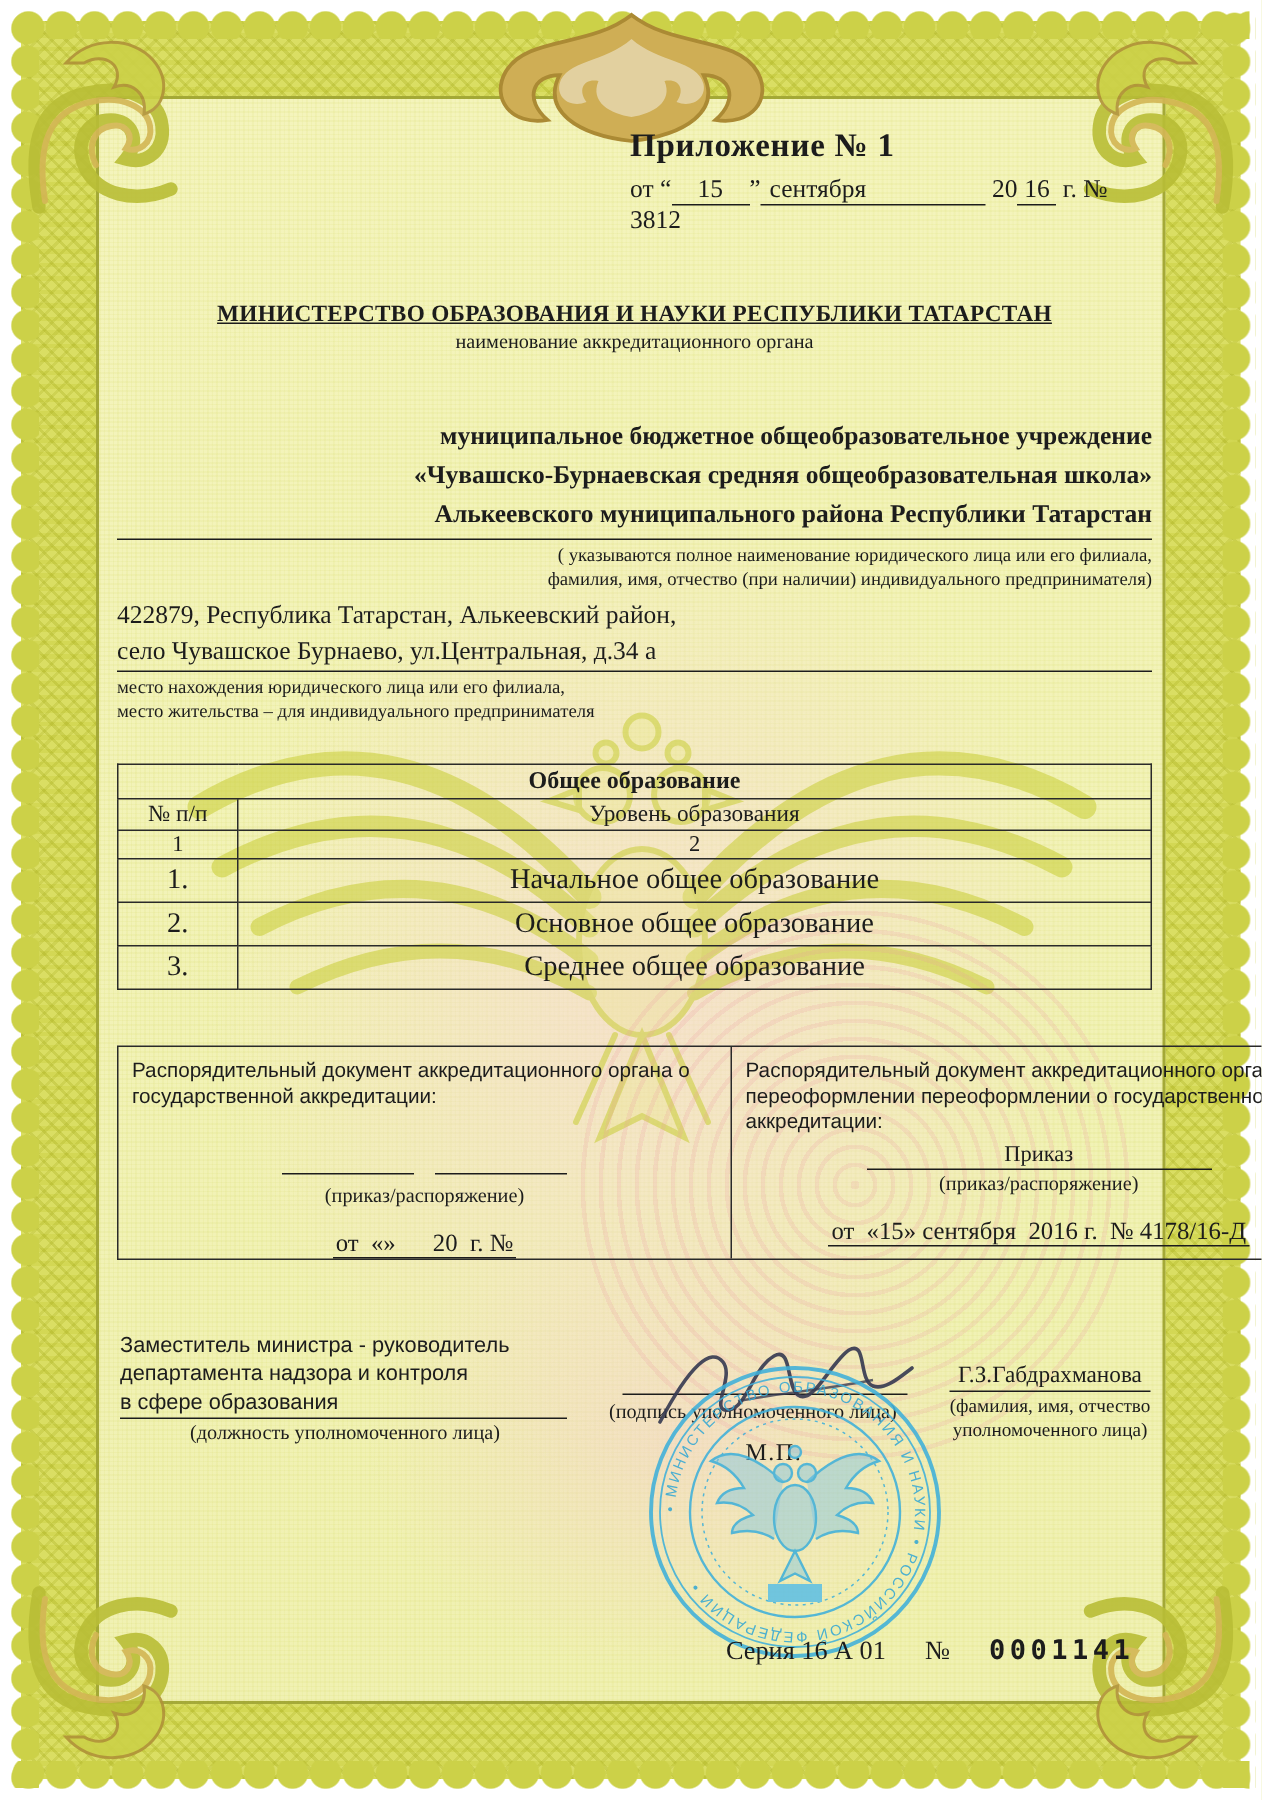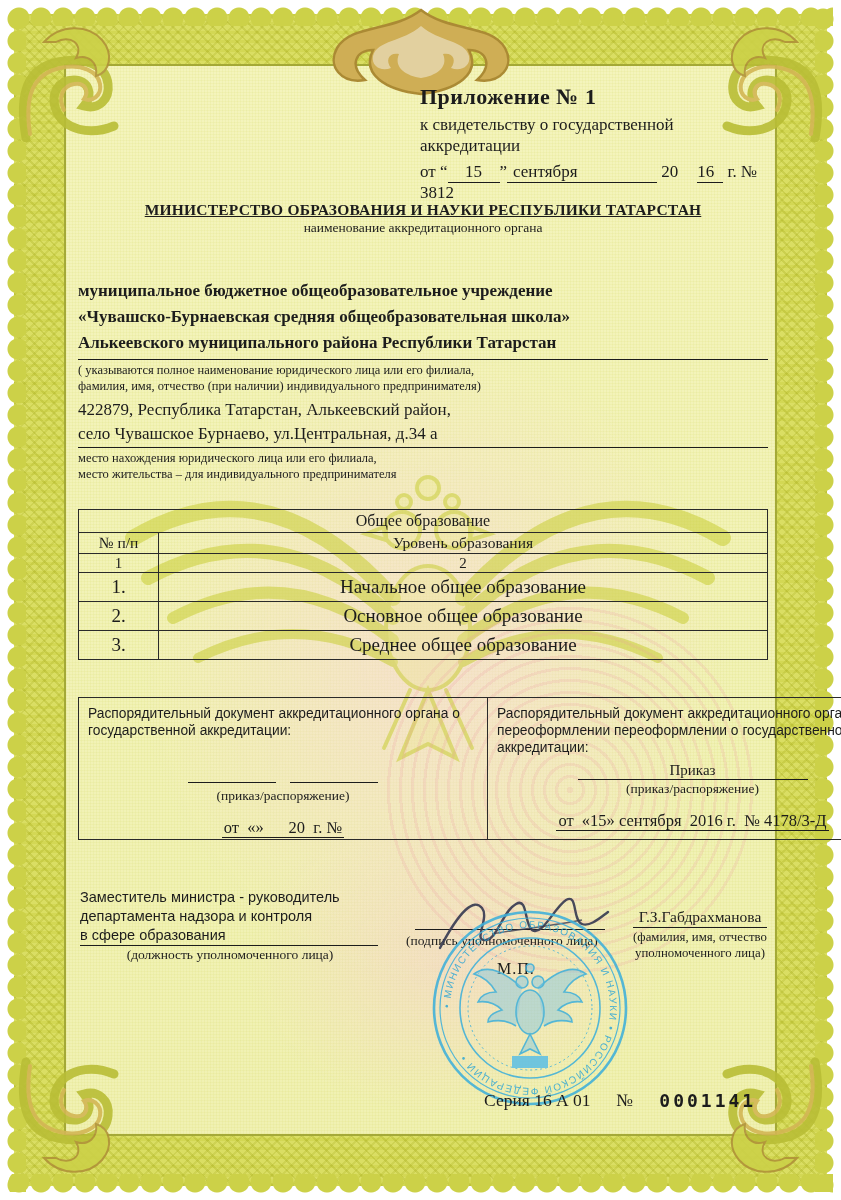--- a/index.html
+++ b/index.html
@@ -55,38 +55,38 @@
   .u { border-bottom:1.4px solid #1c1c1c; }
   .pre { white-space:pre; }
 
   .hdr { left:420px; top:84px; width:350px; }
   .hdr .title { font-size:22px; font-weight:bold; letter-spacing:.5px; }
   .hdr .sub { font-size:17px; line-height:21px; margin-top:4px; }
   .hdr .date { font-size:17px; margin-top:6px; }
   .hdr .date span { display:inline-block; }
   .seg-day   { width:52px;  text-align:center; }
   .seg-month { width:150px; text-align:left; padding-left:6px; }
-  .seg-year  { width:26px;  text-align:left;margin-left:19px; }
+  .seg-year  { width:26px;  text-align:center; }
 
   .authority { left:78px; top:201px; width:690px; text-align:center; }
   .authority .name { font-size:15.5px; font-weight:bold; text-decoration:underline; letter-spacing:.2px; }
   .authority .cap { font-size:13.5px; margin-top:1px; }
 
-  .org { left:78px; top:278px; width:690px; text-align:left; }
+  .org { left:78px; top:278px; width:690px; text-align:right; }
   .org .l { font-size:17px; font-weight:bold; line-height:26px; }
   .org .rule { border-bottom:1.4px solid #1c1c1c; height:2px; margin-top:2px; }
   .org .cap, .addr .cap { font-size:12.5px; line-height:16px; margin-top:2px; }
 
   .addr { left:78px; top:398px; width:690px; text-align:left; }
   .addr .l { font-size:17px; line-height:24px; }
   .addr .rule { border-bottom:1.4px solid #1c1c1c; height:1px; margin-top:1px; }
 
   table.edu { left:78px; top:509px; width:690px; border-collapse:collapse; position:absolute; }
   table.edu td { border:1.4px solid #2a2a2a; text-align:center; vertical-align:middle; padding:0 4px; }
-  .edu .t-title { font-size:16px; font-weight:normal; height:23px; }
+  .edu .t-title { font-size:16px; font-weight:bold; height:23px; }
   .edu .t-head  { font-size:15.5px; height:21px; }
   .edu .t-idx   { font-size:15px; height:19px; }
   .edu .t-row   { font-size:19px; height:29px; }
   .edu .c1 { width:80px;text-align:center; }
 
   .orders { left:78px; top:697px; width:820px; height:143px; border:1.6px solid #2a2a2a; display:flex; position:absolute; }
   .orders .cell { width:50%; padding:7px 9px 6px 9px; position:relative; }
   .orders .cell.left { border-right:1.6px solid #2a2a2a; }
   .orders .head { font-family:"Liberation Sans", sans-serif; font-size:13.8px; line-height:17px; }
   .orders .typebox { text-align:center; }
@@ -176,24 +176,20 @@
       <circle cx="364" cy="84" r="7"></circle>
       <path d="M340,272 L312,340 L340,326 L368,340 Z"></path>
       <path d="M322,272 L296,330" fill="none" stroke-linecap="round"></path>
       <path d="M358,272 L384,330" fill="none" stroke-linecap="round"></path>
     </g>
   </svg>
   <div class="rosette"></div>
 
   <div class="abs hdr">
     <div class="title">Приложение № 1</div>
-    <div class="sub">
-      <span>к свидетельству о государственной</span><br>
-      <span>аккредитации</span>
-    </div>
     <div class="date">
       <span>от “</span><span class="u seg-day">15</span><span>”</span><span class="u seg-month">сентября</span> <span>20</span><span class="u seg-year">16</span> <span>г. №</span> <span>3812</span>
     </div>
   </div>
 
   <div class="abs authority">
     <div class="name">МИНИСТЕРСТВО ОБРАЗОВАНИЯ И НАУКИ РЕСПУБЛИКИ ТАТАРСТАН</div>
     <div class="cap">наименование аккредитационного органа</div>
   </div>
 
@@ -254,21 +250,21 @@
         <div class="typecap">(приказ/распоряжение)</div>
       </div>
       <div class="dateline"><span class="pre">от  «»      20  г. №</span></div>
     </div>
     <div class="cell right">
       <div class="head">Распорядительный документ аккредитационного органа о переоформлении переоформлении о государственной аккредитации:</div>
       <div class="typebox">
         <span class="typeval">Приказ</span>
         <div class="typecap">(приказ/распоряжение)</div>
       </div>
-      <div class="dateline"><span class="pre">от  «15» сентября  2016 г.  № 4178/3-Д</span></div>
+      <div class="dateline"><span class="pre">от  «15» сентября  2016 г.  № 4178/16-Д</span></div>
     </div>
   </div>
 
   <div class="abs sig-left">
     <div class="l">Заместитель министра - руководитель</div>
     <div class="l">департамента надзора и контроля</div>
     <div class="l"><span class="l3">в сфере образования</span></div>
     <div class="cap">(должность уполномоченного лица)</div>
   </div>
 

